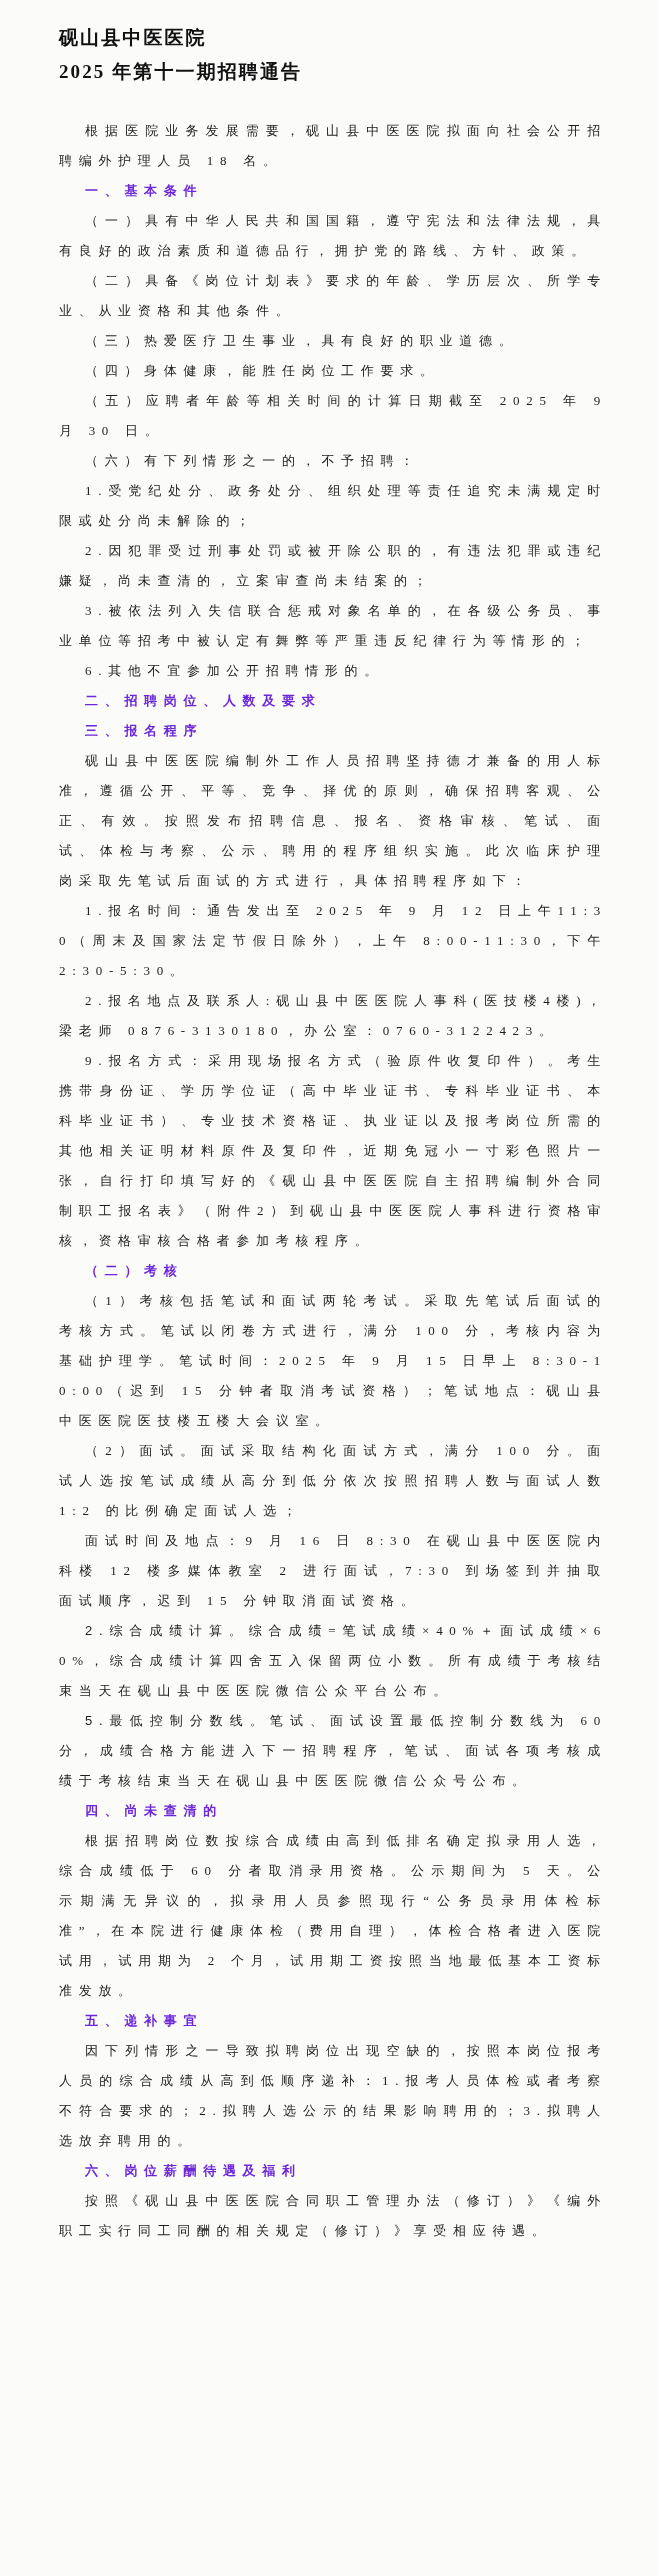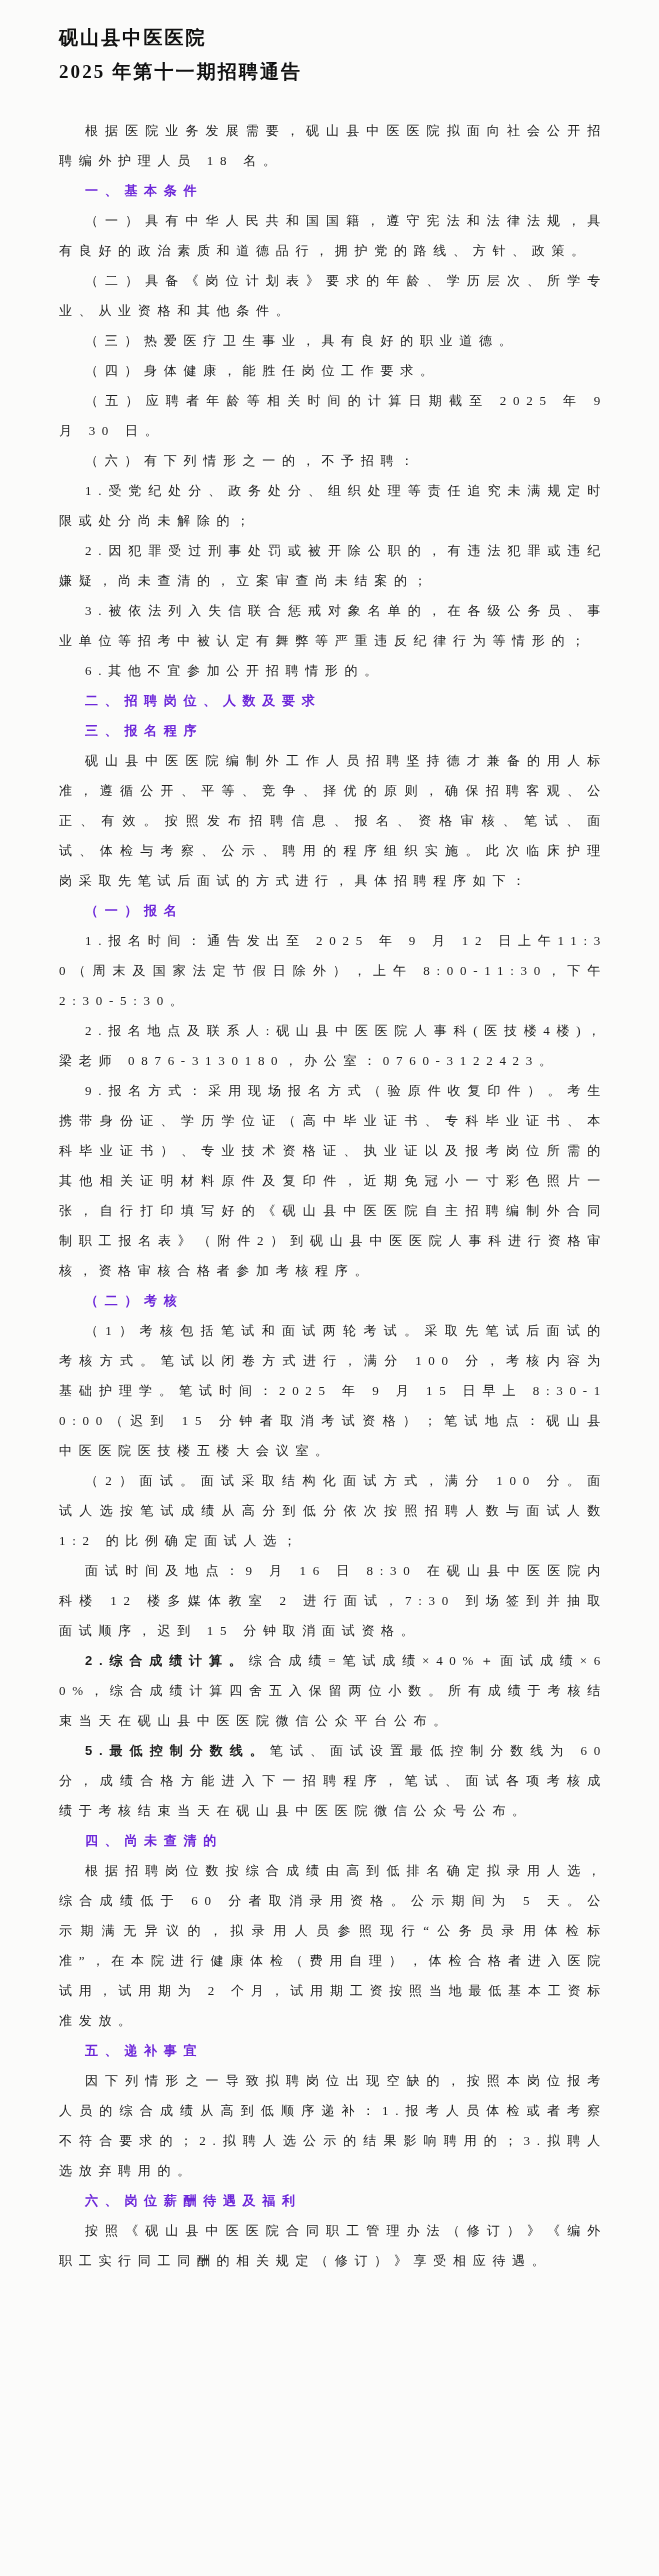--- a/index.html
+++ b/index.html
@@ -36,21 +36,21 @@
     text-justify: inter-character;
     text-indent: 2em;
     word-break: break-all;
   }
   .doc-body p.heading {
     font-weight: 700;
     font-family: "Liberation Sans", "DejaVu Sans", sans-serif;
     color: #6d28d9;
   }
   .doc-body b.lead {
-    font-weight: 700;
+    font-weight: 400;
     font-family: "Liberation Sans", "DejaVu Sans", sans-serif;
   }
 </style>
 </head>
 <body>
 
 <div class="page">
 
   <h1 class="doc-title">
     <span class="t-line">砚山县中医医院</span>
@@ -66,21 +66,20 @@
       <p class="body">（四）身体健康，能胜任岗位工作要求。</p>
       <p class="body">（五）应聘者年龄等相关时间的计算日期截至 2025 年 9 月 30 日。</p>
       <p class="body">（六）有下列情形之一的，不予招聘：</p>
       <p class="body">1.受党纪处分、政务处分、组织处理等责任追究未满规定时限或处分尚未解除的；</p>
       <p class="body">2.因犯罪受过刑事处罚或被开除公职的，有违法犯罪或违纪嫌疑，尚未查清的，立案审查尚未结案的；</p>
       <p class="body">3.被依法列入失信联合惩戒对象名单的，在各级公务员、事业单位等招考中被认定有舞弊等严重违反纪律行为等情形的；</p>
       <p class="body">6.其他不宜参加公开招聘情形的。</p>
       <p class="heading">二、招聘岗位、人数及要求</p>
       <p class="heading">三、报名程序</p>
       <p class="body">砚山县中医医院编制外工作人员招聘坚持德才兼备的用人标准，遵循公开、平等、竞争、择优的原则，确保招聘客观、公正、有效。按照发布招聘信息、报名、资格审核、笔试、面试、体检与考察、公示、聘用的程序组织实施。此次临床护理岗采取先笔试后面试的方式进行，具体招聘程序如下：</p>
-      <p class="heading">（一）报名</p>
       <p class="body">1.报名时间：通告发出至 2025 年 9 月 12 日上午11:30（周末及国家法定节假日除外），上午 8:00-11:30，下午 2:30-5:30。</p>
       <p class="body">2.报名地点及联系人:砚山县中医医院人事科(医技楼4楼)，梁老师 0876-3130180，办公室：0760-3122423。</p>
       <p class="body">9.报名方式：采用现场报名方式（验原件收复印件）。考生携带身份证、学历学位证（高中毕业证书、专科毕业证书、本科毕业证书）、专业技术资格证、执业证以及报考岗位所需的其他相关证明材料原件及复印件，近期免冠小一寸彩色照片一张，自行打印填写好的《砚山县中医医院自主招聘编制外合同制职工报名表》（附件2）到砚山县中医医院人事科进行资格审核，资格审核合格者参加考核程序。</p>
       <p class="heading">（二）考核</p>
       <p class="body">（1）考核包括笔试和面试两轮考试。采取先笔试后面试的考核方式。笔试以闭卷方式进行，满分 100 分，考核内容为基础护理学。笔试时间：2025 年 9 月 15 日早上 8:30-10:00（迟到 15 分钟者取消考试资格）；笔试地点：砚山县中医医院医技楼五楼大会议室。</p>
       <p class="body">（2）面试。面试采取结构化面试方式，满分 100 分。面试人选按笔试成绩从高分到低分依次按照招聘人数与面试人数 1:2 的比例确定面试人选；</p>
       <p class="body">面试时间及地点：9 月 16 日 8:30 在砚山县中医医院内科楼 12 楼多媒体教室 2 进行面试，7:30 到场签到并抽取面试顺序，迟到 15 分钟取消面试资格。</p>
       <p class="body"><b class="lead">2.综合成绩计算。</b>综合成绩=笔试成绩×40%＋面试成绩×60%，综合成绩计算四舍五入保留两位小数。所有成绩于考核结束当天在砚山县中医医院微信公众平台公布。</p>
       <p class="body"><b class="lead">5.最低控制分数线。</b>笔试、面试设置最低控制分数线为 60 分，成绩合格方能进入下一招聘程序，笔试、面试各项考核成绩于考核结束当天在砚山县中医医院微信公众号公布。</p>
       <p class="heading">四、尚未查清的</p>

